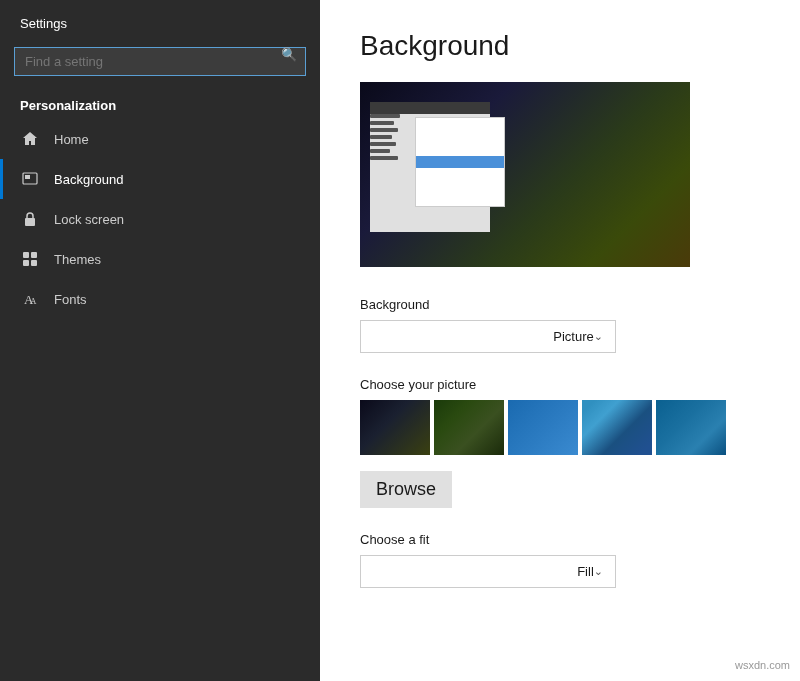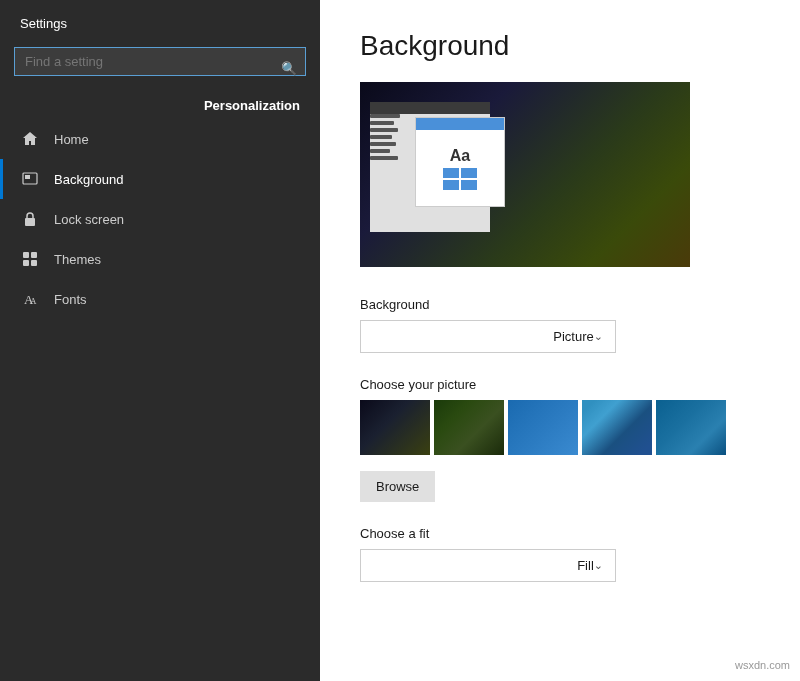--- a/index.html
+++ b/index.html
@@ -36,21 +36,21 @@
       color: #ffffff;
       font-size: 13px;
       padding: 16px 20px 8px 20px;
       font-weight: 400;
     }
 
     .search-box {
       margin: 8px 14px 12px 14px;
       position: relative;
       display: flex;
-      align-items: flex-end;
+      align-items: flex-start;
     }
 
     .search-input {
       width: 100%;
       background: #3c3c3c;
       border: 1px solid #5a9fd4;
       color: #ccc;
       padding: 6px 30px 6px 10px;
       font-size: 13px;
       outline: none;
@@ -61,21 +61,20 @@
       right: 8px;
       color: #ccc;
       font-size: 13px;
     }
 
     .section-label {
       color: #ffffff;
       font-size: 13px;
       font-weight: 600;
       padding: 10px 20px 6px 20px;
-      text-align: right;
     }
 
     .nav-item {
       display: flex;
       align-items: center;
       padding: 10px 20px;
       color: #cccccc;
       font-size: 13px;
       cursor: pointer;
       position: relative;
@@ -250,21 +249,21 @@
     .pic1 { background: linear-gradient(135deg, #0a0a1a 0%, #1a2030 40%, #2a3020 70%, #3a4010 100%); }
     .pic2 { background: linear-gradient(135deg, #1a3a0a 0%, #2a4a10 30%, #3a5020 60%, #1a2a0a 100%); }
     .pic3 { background: linear-gradient(135deg, #1a6ab0 0%, #2a7ac0 50%, #3a8ad0 100%); }
     .pic4 { background: linear-gradient(135deg, #3090c0 10%, #40a0d0 30%, #1a5080 60%, #205090 90%); }
     .pic5 { background: linear-gradient(135deg, #0a6090 0%, #1a70a0 40%, #2a80b0 70%, #0a5080 100%); }
 
     .browse-button {
       background: #e0e0e0;
       border: none;
       padding: 8px 16px;
-      font-size: 13px;
+      font-size: 18px;
       cursor: pointer;
       color: #1a1a1a;
       margin-bottom: 24px;
     }
 
     .watermark {
       position: fixed;
       bottom: 10px;
       right: 10px;
       font-size: 11px;
@@ -362,29 +361,20 @@
           <div class="preview-bar" style="width:24px;"></div>
           <div class="preview-bar" style="width:28px;"></div>
           <div class="preview-bar" style="width:22px;"></div>
           <div class="preview-bar" style="width:26px;"></div>
           <div class="preview-bar" style="width:20px;"></div>
           <div class="preview-bar" style="width:28px;"></div>
         </div>
 
         <div class="preview-window">
           <div class="preview-window-titlebar"></div>
-          <div class="preview-window-body">
-            <span class="preview-aa">Aa</span>
-            <div class="preview-tiles">
-              <div class="preview-tile"></div>
-              <div class="preview-tile"></div>
-              <div class="preview-tile"></div>
-              <div class="preview-tile"></div>
-            </div>
-          </div>
         </div>
       </div>
 
       
       <div class="field-label">Background</div>
       <div class="dropdown">
         <span>Picture</span>
         <span class="dropdown-arrow">⌄</span>
       </div>
 

